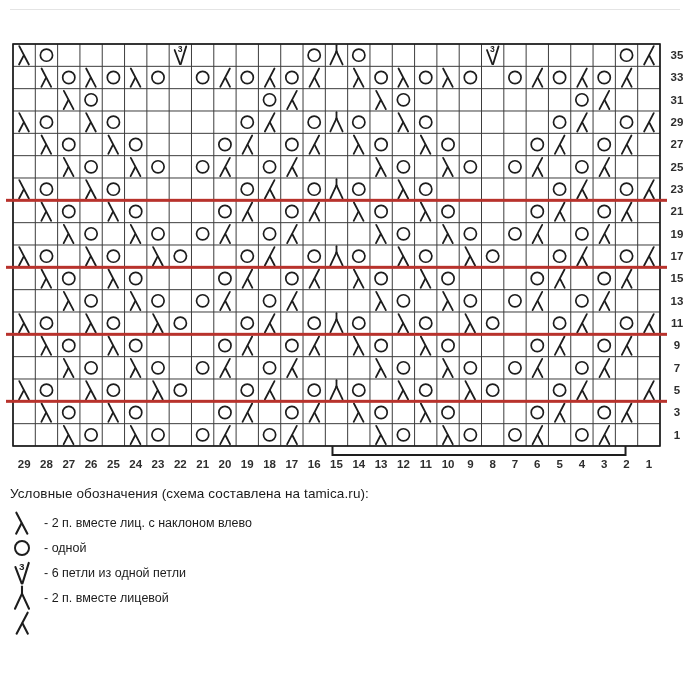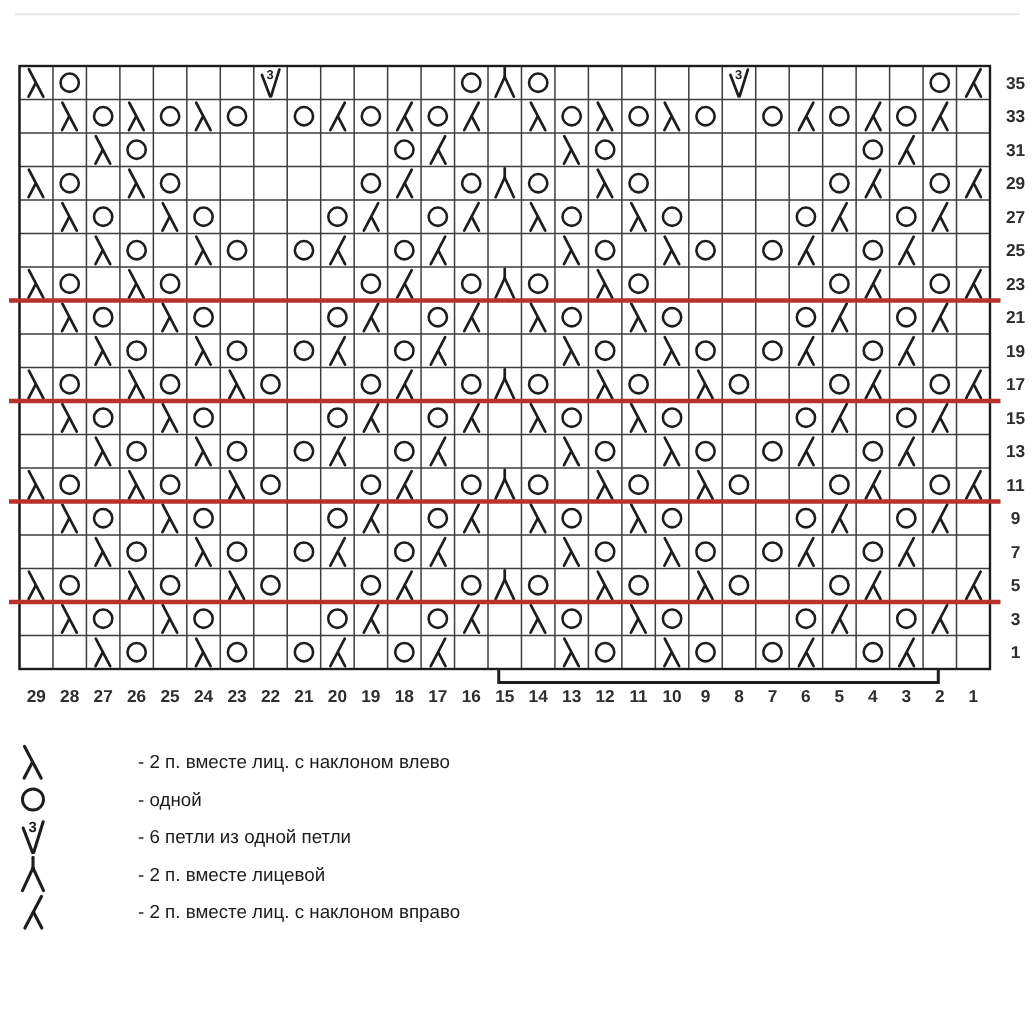--- a/index.html
+++ b/index.html
@@ -7,21 +7,21 @@
     position:relative;width:690px;height:690px;background:#ffffff;overflow:hidden;
     font-family:"Liberation Sans",sans-serif;
   }
   #chart-svg{position:absolute;left:0;top:0;display:block;}
   .legend{position:absolute;left:10px;top:486px;width:560px;}
   .legend-title{font-size:13.5px;color:#1b1b1b;letter-spacing:.1px;}
   .legend-items{margin-top:9px;}
   .legend-item{display:flex;align-items:center;height:25px;}
   .legend-icon{width:34px;display:flex;align-items:center;justify-content:flex-start;}
   .legend-icon svg{display:block;}
-  .legend-label{font-size:12.5px;color:#1b1b1b;margin-left:48px;}
+  .legend-label{font-size:12.5px;color:#1b1b1b;}
 </style>
 </head>
 <body>
 
 <div class="screen">
   <svg id="chart-svg" width="690" height="480">
       <line x1="10" y1="9.5" x2="680" y2="9.5" stroke="#e4e4e4" stroke-width="1"></line>
       <g>
         <line x1="13" y1="44" x2="13" y2="445.99399999999997" stroke="#3d3d3d" stroke-width="1"></line>
         <line x1="35.31" y1="44" x2="35.31" y2="445.99399999999997" stroke="#3d3d3d" stroke-width="1"></line>
@@ -1140,20 +1140,21 @@
         <text x="677" y="304.8295" text-anchor="middle" font-size="11.5" font-weight="bold" fill="#2e2e2e" font-family="Liberation Sans, sans-serif">13</text>
         <text x="677" y="327.16249999999997" text-anchor="middle" font-size="11.5" font-weight="bold" fill="#2e2e2e" font-family="Liberation Sans, sans-serif">11</text>
         <text x="677" y="349.49549999999994" text-anchor="middle" font-size="11.5" font-weight="bold" fill="#2e2e2e" font-family="Liberation Sans, sans-serif">9</text>
         <text x="677" y="371.82849999999996" text-anchor="middle" font-size="11.5" font-weight="bold" fill="#2e2e2e" font-family="Liberation Sans, sans-serif">7</text>
         <text x="677" y="394.1615" text-anchor="middle" font-size="11.5" font-weight="bold" fill="#2e2e2e" font-family="Liberation Sans, sans-serif">5</text>
         <text x="677" y="416.49449999999996" text-anchor="middle" font-size="11.5" font-weight="bold" fill="#2e2e2e" font-family="Liberation Sans, sans-serif">3</text>
         <text x="677" y="438.82749999999993" text-anchor="middle" font-size="11.5" font-weight="bold" fill="#2e2e2e" font-family="Liberation Sans, sans-serif">1</text>
       </g>
     </svg>
   <div class="legend">
+    <div class="legend-title">Условные обозначения (схема составлена на tamica.ru):</div>
     <div class="legend-items">
       <div class="legend-item">
         <span class="legend-icon">
             <svg width="28" height="26">
               <g>
                 <path d="M6.365 2.6500000000000004 L17.405 23.695" stroke="#1d1d1d" stroke-width="2.07" fill="none" stroke-linecap="round"></path>
                 <path d="M11.425 13.46 L6.135000000000001 23.695" stroke="#1d1d1d" stroke-width="2.07" fill="none" stroke-linecap="round"></path>
               </g>
             </svg>
           </span>
@@ -1195,17 +1196,16 @@
       </div>
       <div class="legend-item">
         <span class="legend-icon">
             <svg width="28" height="26">
               <g>
                 <path d="M17.634999999999998 2.6500000000000004 L6.595000000000001 23.695" stroke="#1d1d1d" stroke-width="2.07" fill="none" stroke-linecap="round"></path>
                 <path d="M12.575 13.46 L17.865 23.695" stroke="#1d1d1d" stroke-width="2.07" fill="none" stroke-linecap="round"></path>
               </g>
             </svg>
           </span>
-        <span class="legend-label">- 2 п. вместе лиц. с наклоном вправо</span>
       </div>
     </div>
   </div>
 </div>
 
 </body></html>

